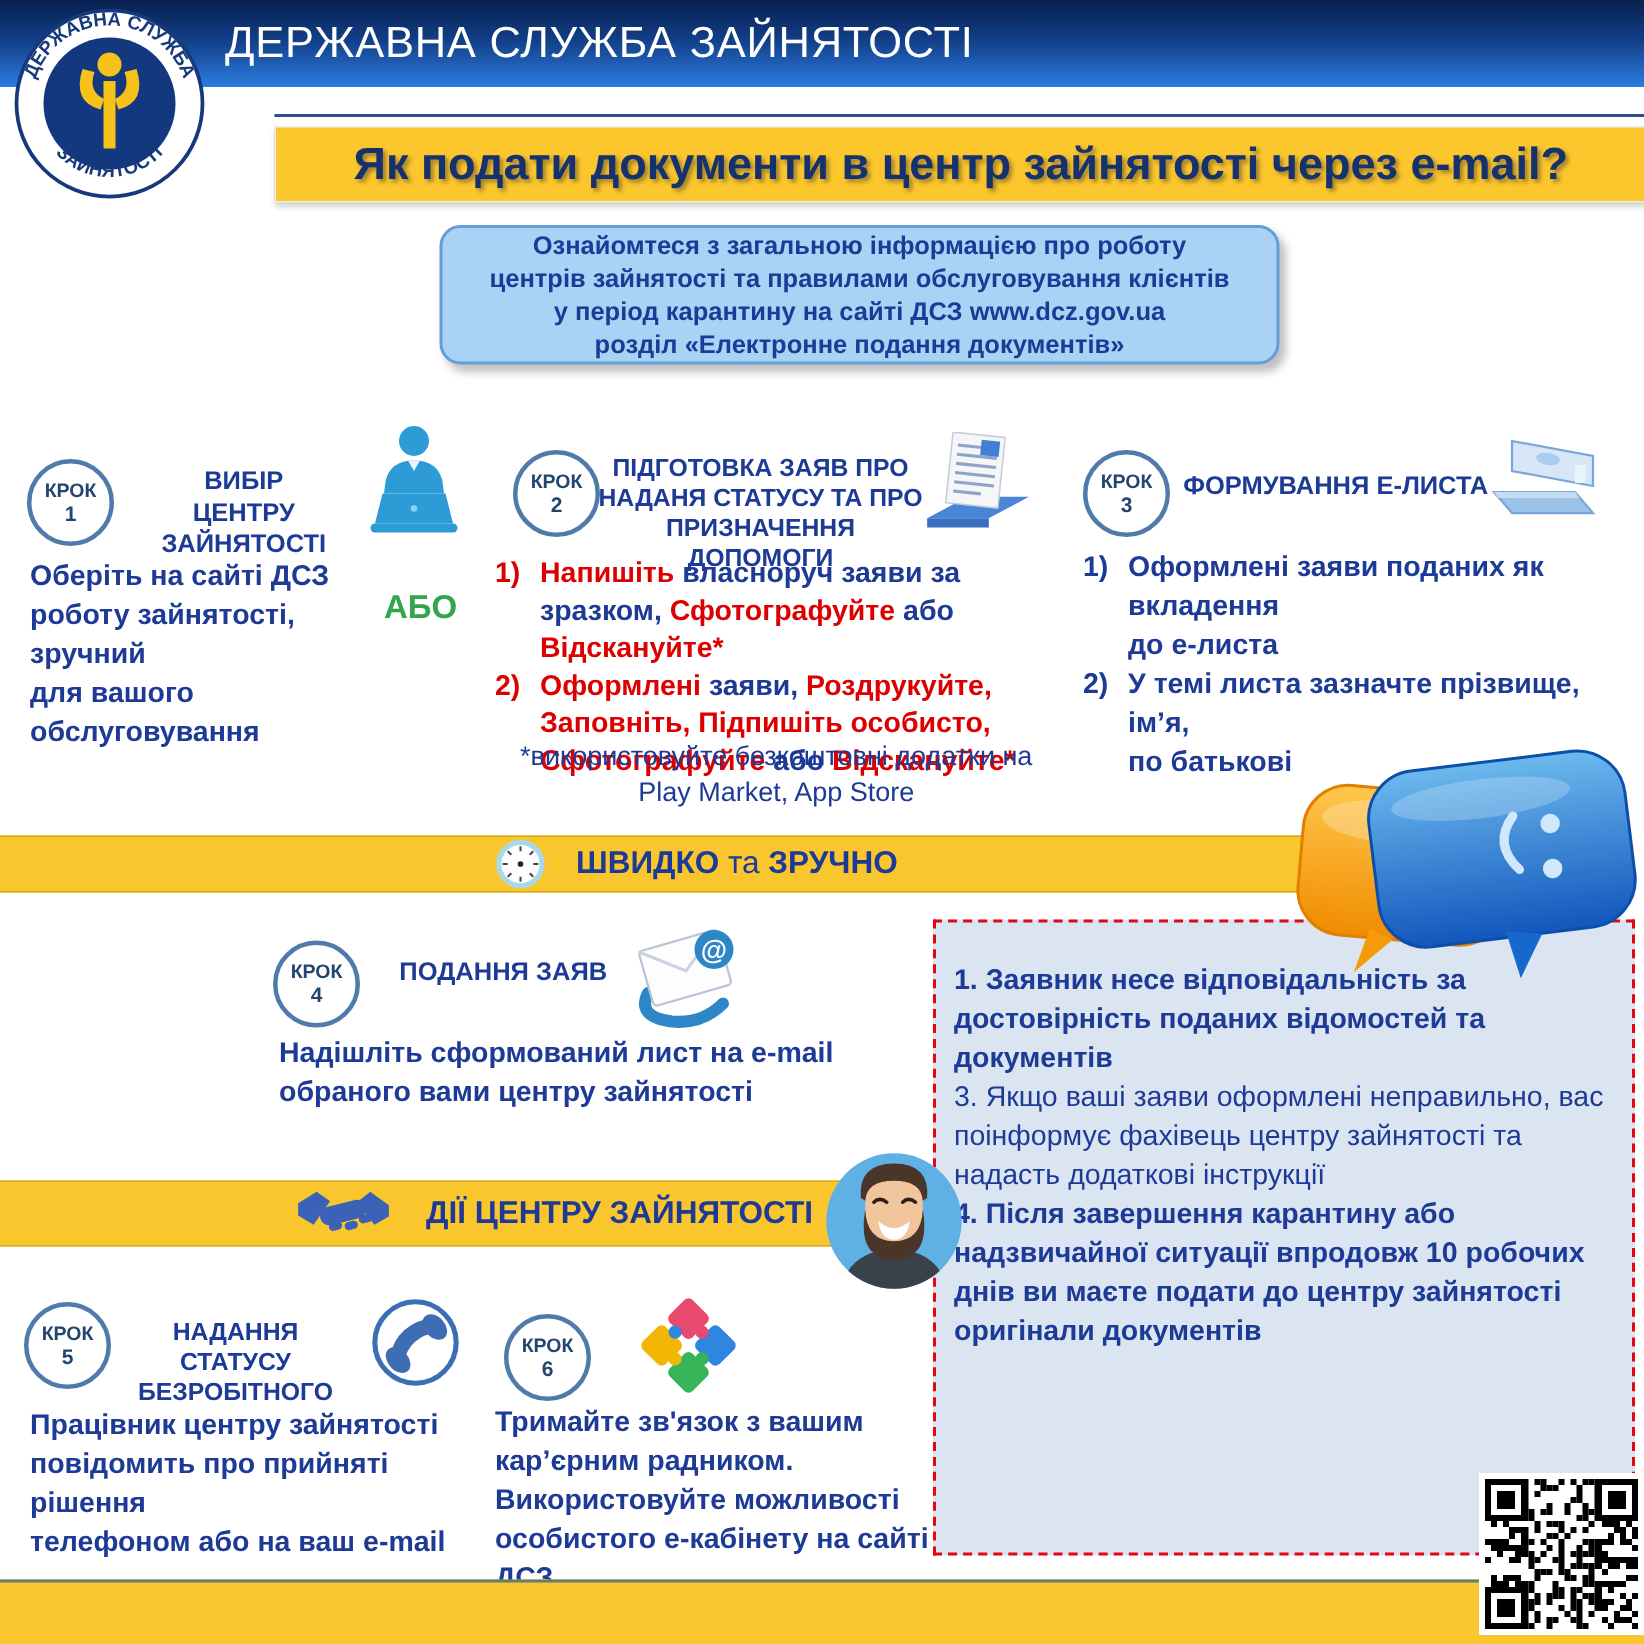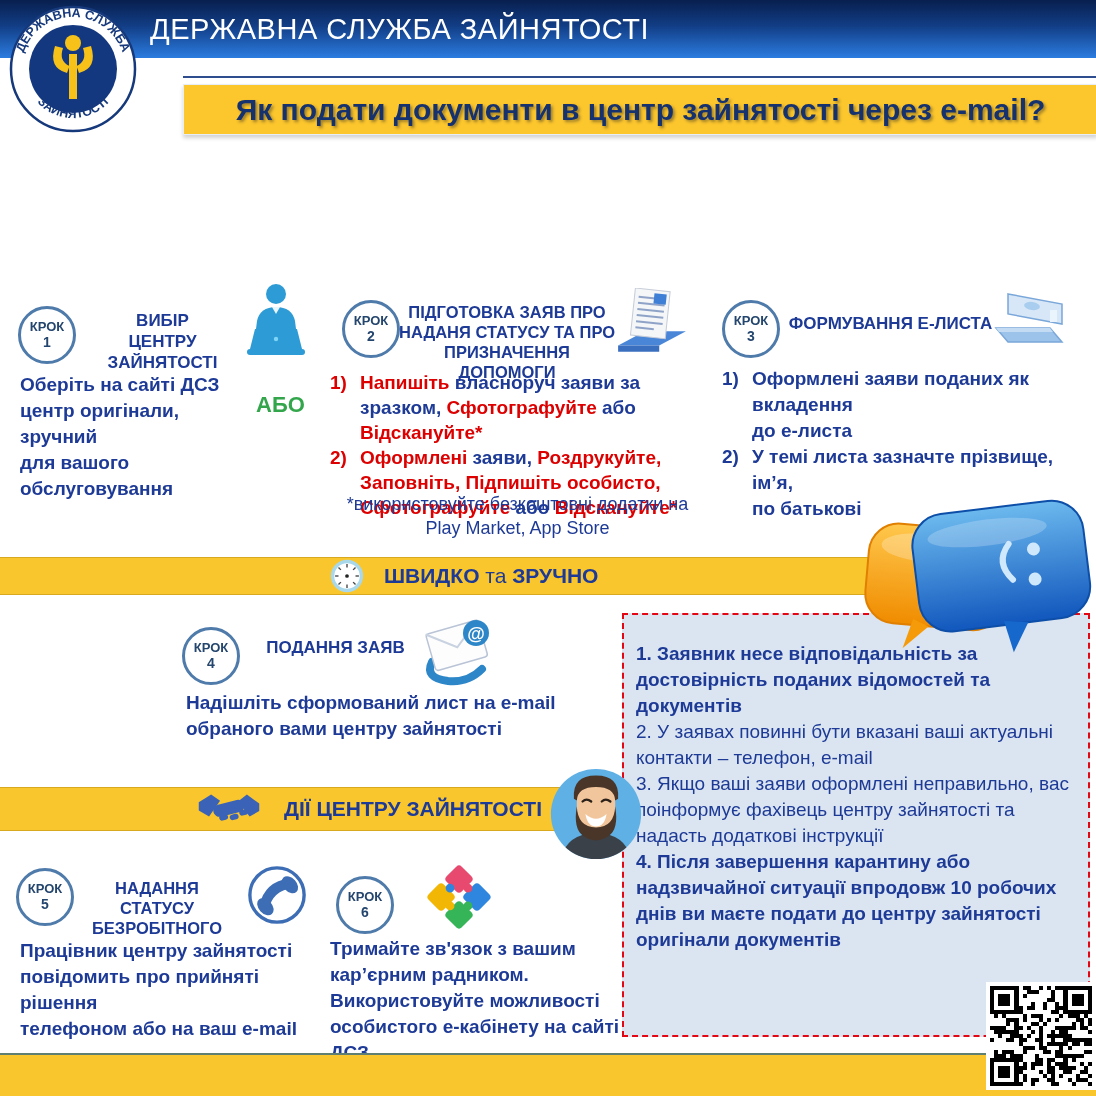--- a/index.html
+++ b/index.html
@@ -112,39 +112,43 @@
         <textPath href="#arcB" startOffset="50%" text-anchor="middle">ЗАЙНЯТОСТІ</textPath>
       </text>
     </svg>
   </div>
 
   <div class="abs" id="title-rule"></div>
   <div class="abs" id="title-bar">
     <span id="title-text">Як подати документи в центр зайнятості через e-mail?</span>
   </div>
 
+  <div class="abs" id="intro-box">Ознайомтеся з загальною інформацією про роботу
+центрів зайнятості та правилами обслуговування клієнтів
+у період карантину на сайті ДСЗ www.dcz.gov.ua
+розділ «Електронне подання документів»</div>
 
   <div class="abs krok-badge" id="s1-badge">
     <span class="kword">КРОК</span>
     <span class="knum">1</span>
   </div>
   <div class="abs step-title" id="s1-title">ВИБІР
 ЦЕНТРУ ЗАЙНЯТОСТІ</div>
   <div class="abs" id="s1-icon">
     <svg viewBox="0 0 60 78" width="60" height="80">
       <circle cx="30" cy="11" r="10" fill="#2d9bd5"></circle>
       <path d="M30 24 q-16 0 -19 14 l-1 8 h40 l-1 -8 q-3 -14 -19 -14 z" fill="#2d9bd5"></path>
       <path d="M26 24 l4 7 4 -7 z" fill="#eaf6fd"></path>
       <path d="M9 46 h42 l5 20 h-52 z" fill="#2d9bd5"></path>
       <rect x="1" y="66" width="58" height="6" rx="3" fill="#2d9bd5"></rect>
       <circle cx="30" cy="56" r="2.2" fill="#7fd4f7"></circle>
     </svg>
   </div>
   <div class="abs body-text" id="s1-body">Оберіть на сайті ДСЗ
-центр оригінали, зручний
+роботу зайнятості, зручний
 для вашого обслуговування</div>
   <div class="abs" id="s1-or">АБО</div>
 
   <div class="abs krok-badge" id="s2-badge">
     <span class="kword">КРОК</span>
     <span class="knum">2</span>
   </div>
   <div class="abs step-title" id="s2-title">ПІДГОТОВКА ЗАЯВ ПРО
 НАДАНЯ СТАТУСУ ТА ПРО
 ПРИЗНАЧЕННЯ ДОПОМОГИ</div>
@@ -241,21 +245,20 @@
       <circle cx="56" cy="21" r="13" fill="#2d86c8"></circle>
       <text x="56" y="27.5" text-anchor="middle" font-size="18" fill="#ffffff" font-weight="bold" font-family="Liberation Sans, sans-serif">@</text>
     </svg>
   </div>
   <div class="abs body-text" id="s4-body">Надішліть сформований лист на e-mail
 обраного вами центру зайнятості</div>
 
   <div class="abs" id="memo">
     <div id="memo-items">
       <div class="memo-item bold">1. Заявник несе відповідальність за достовірність поданих відомостей та документів</div>
-      <div class="memo-item">2. У заявах повинні бути вказані ваші актуальні контакти – телефон, e-mail</div>
       <div class="memo-item">3. Якщо ваші заяви оформлені неправильно, вас поінформує фахівець центру зайнятості та надасть додаткові інструкції</div>
       <div class="memo-item bold">4. Після завершення карантину або надзвичайної ситуації впродовж 10 робочих днів ви маєте подати до центру зайнятості оригінали документів</div>
     </div>
   </div>
 
   <div class="abs" id="bubbles">
     <svg viewBox="0 0 246 180" width="246" height="180">
       <defs>
         <linearGradient id="gOr" x1="0" y1="0" x2="0" y2="1">
           <stop offset="0" stop-color="#ffc84d"></stop>

